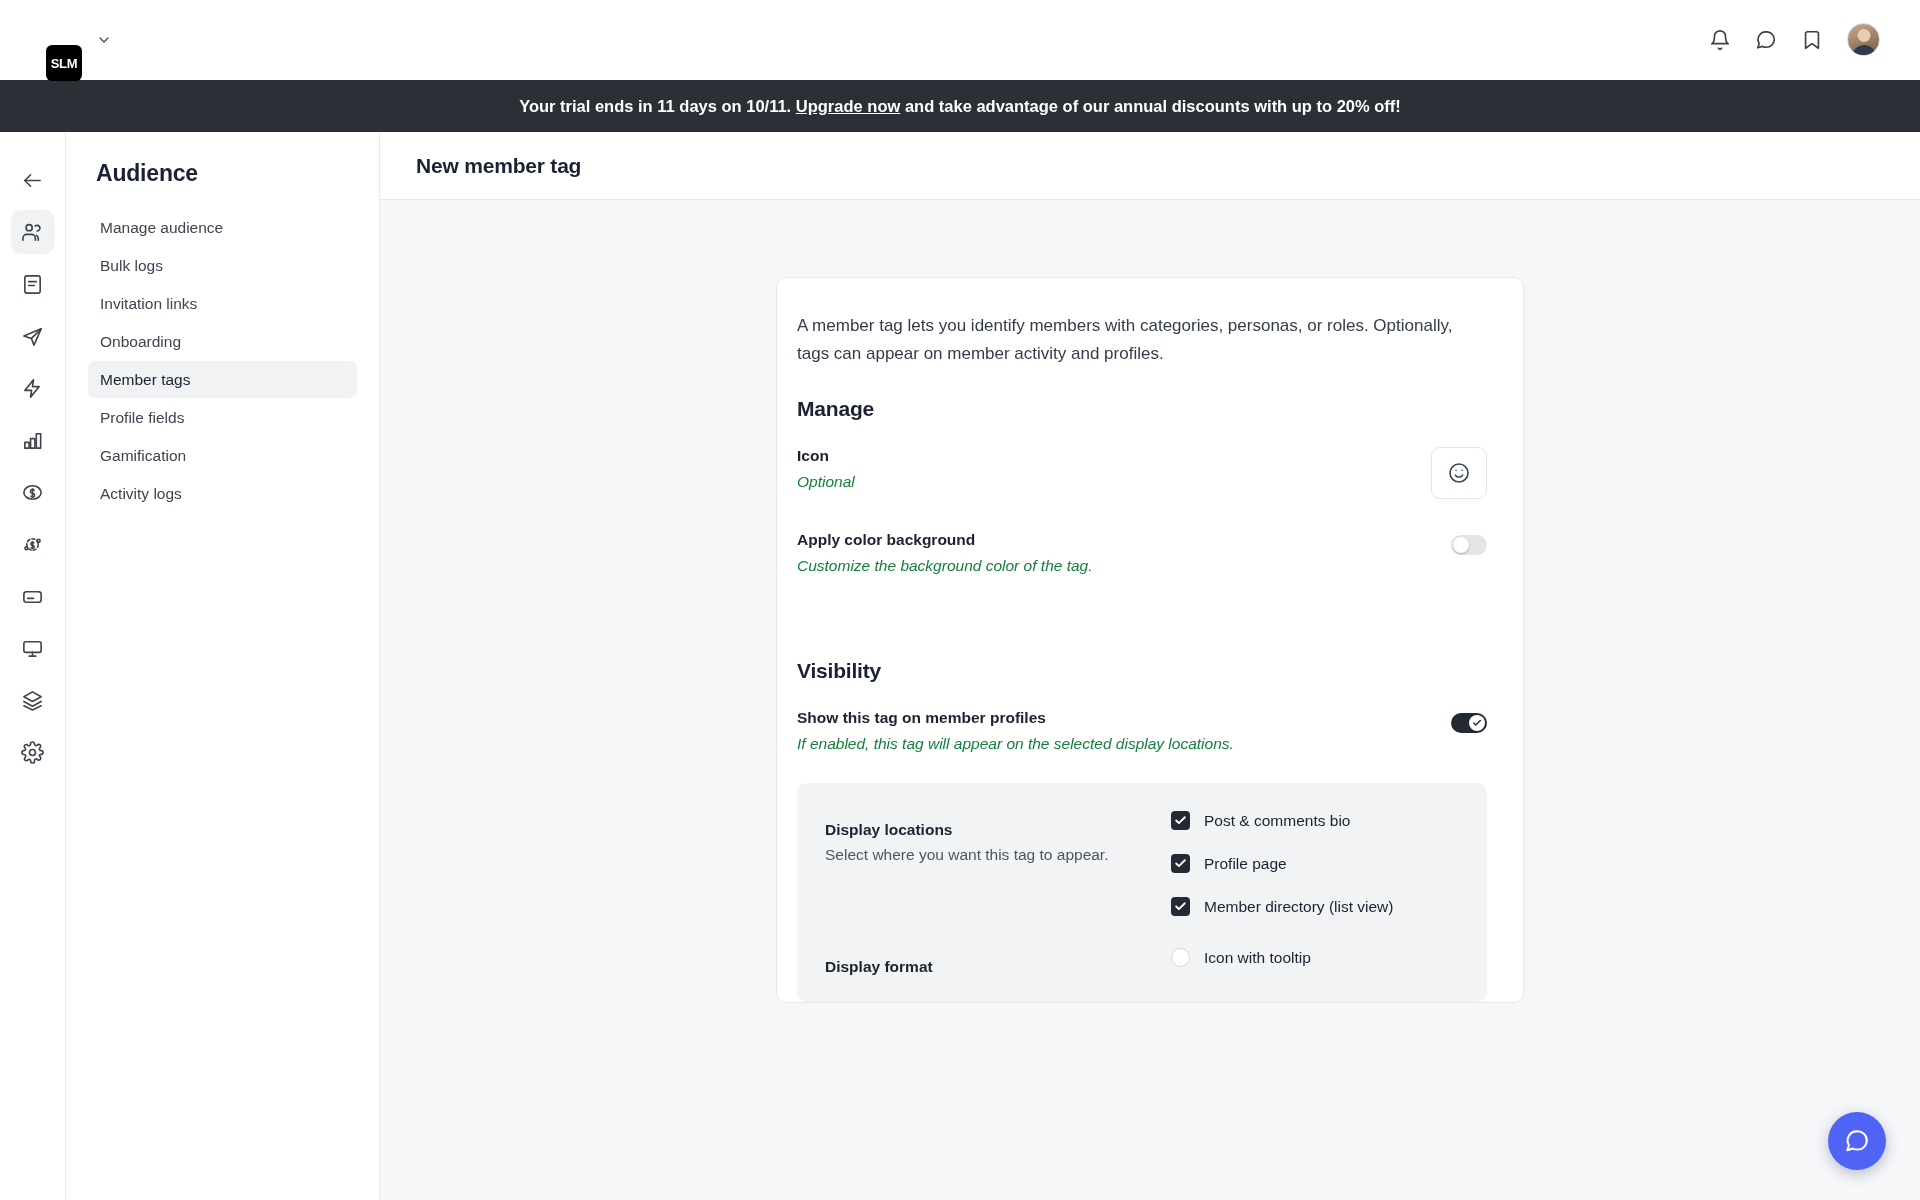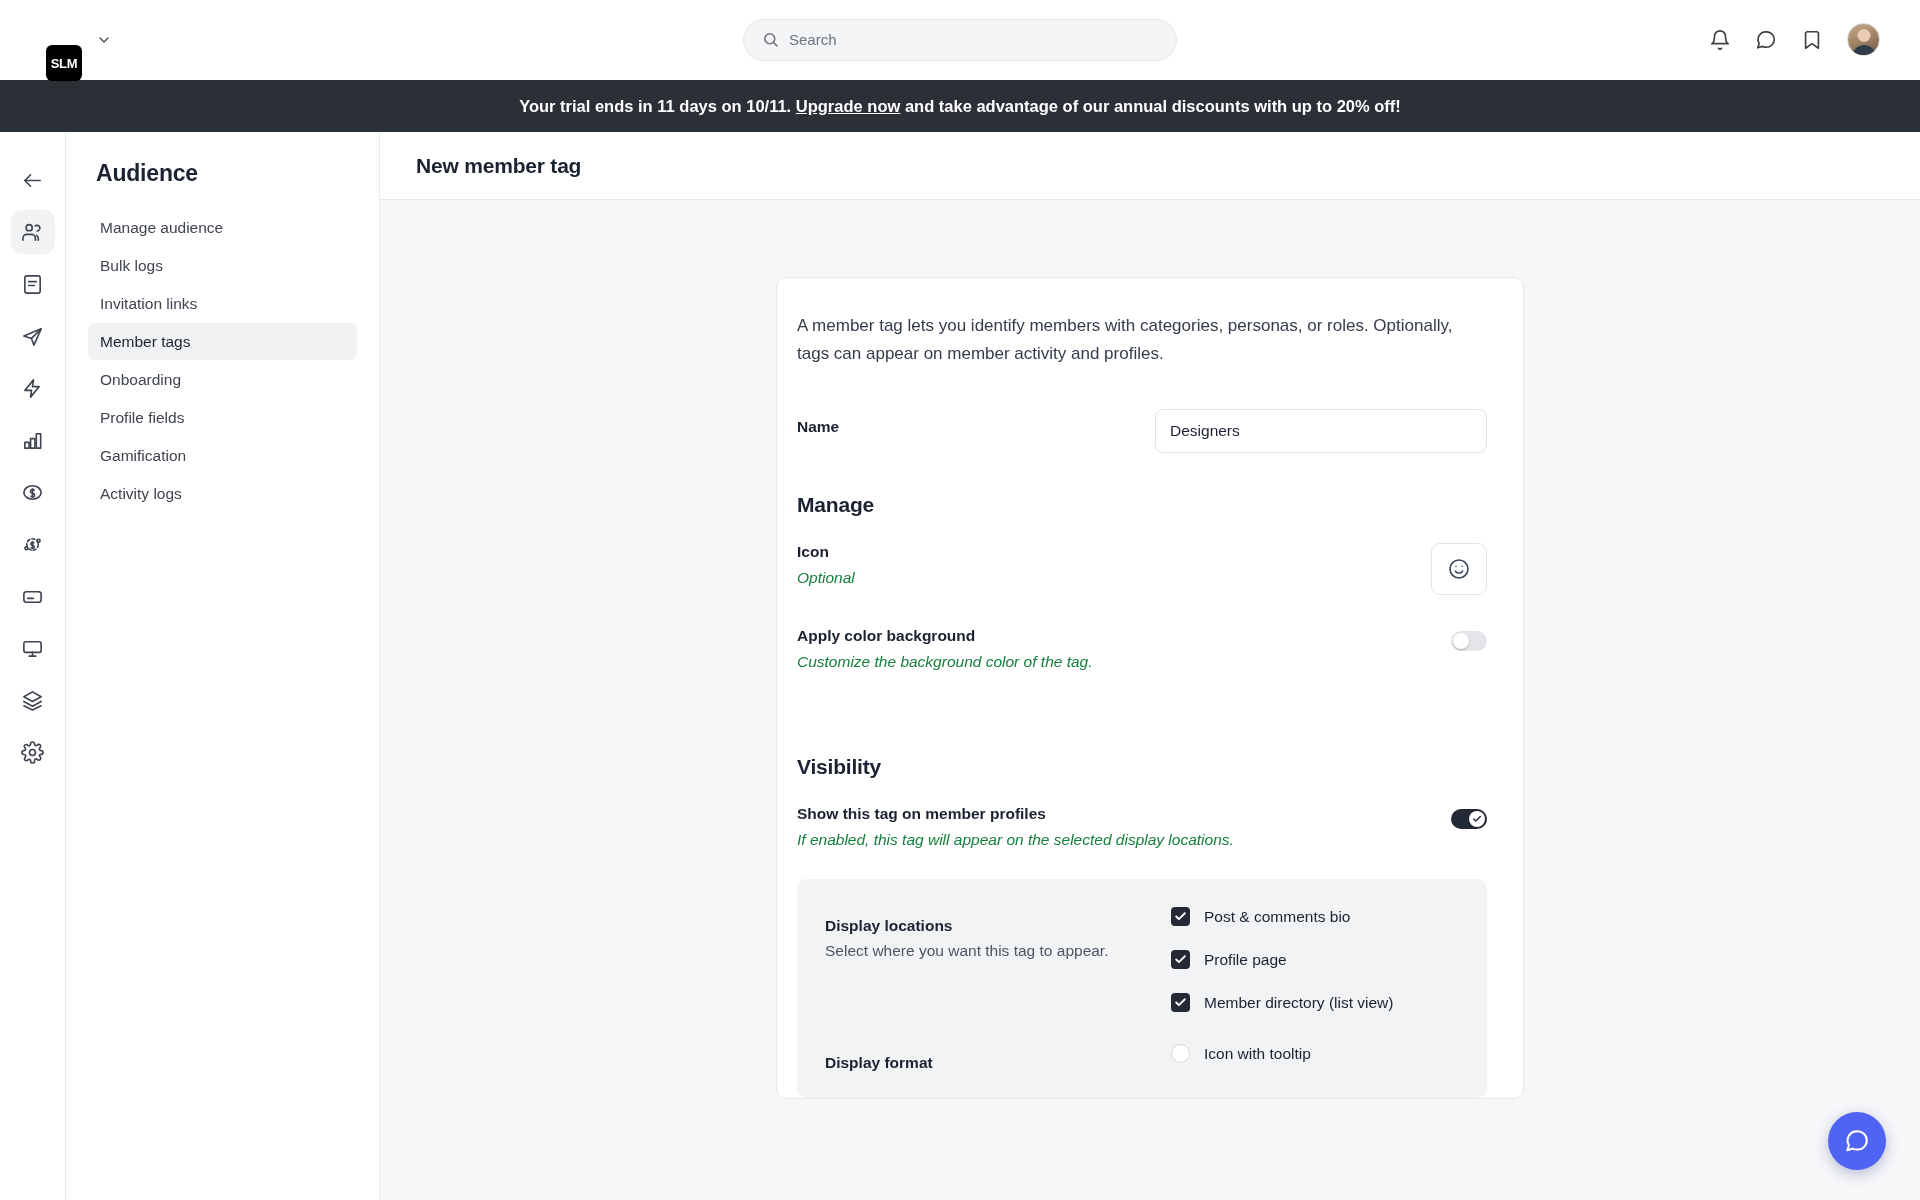--- a/index.html
+++ b/index.html
@@ -225,29 +225,20 @@
 <body>
 
 <div class="topbar">
   <div class="brand-wrap">
     <div class="brand-logo">SLM</div>
     <svg class="chev-down" viewBox="0 0 24 24" fill="none" stroke="currentColor" stroke-width="2.2" stroke-linecap="round" stroke-linejoin="round">
         <polyline points="6 9 12 15 18 9"></polyline>
       </svg>
   </div>
 
-  <div class="search-wrap">
-    <div class="search-box">
-      <svg class="search-icon" viewBox="0 0 24 24" fill="none" stroke="currentColor" stroke-width="2.2" stroke-linecap="round">
-          <circle cx="11" cy="11" r="7"></circle>
-          <line x1="16.5" y1="16.5" x2="21" y2="21"></line>
-        </svg>
-      <span class="search-placeholder">Search</span>
-    </div>
-  </div>
 
   <div class="top-actions">
     <svg class="top-icon" viewBox="0 0 24 24" fill="none" stroke="currentColor" stroke-width="1.8" stroke-linecap="round" stroke-linejoin="round">
         <path d="M18 8a6 6 0 1 0-12 0c0 7-3 8-3 8h18s-3-1-3-8"></path>
         <path d="M13.7 21a2 2 0 0 1-3.4 0"></path>
       </svg>
     <svg class="top-icon" viewBox="0 0 24 24" fill="none" stroke="currentColor" stroke-width="1.8" stroke-linecap="round" stroke-linejoin="round">
         <path d="M21 11.5a8.4 8.4 0 0 1-9 8.4 8.5 8.5 0 0 1-3.8-.9L3 20.5l1.6-4.6A8.4 8.4 0 0 1 12 3.1a8.4 8.4 0 0 1 9 8.4z"></path>
       </svg>
     <svg class="top-icon" viewBox="0 0 24 24" fill="none" stroke="currentColor" stroke-width="1.8" stroke-linecap="round" stroke-linejoin="round">
@@ -347,41 +338,37 @@
           <path d="M19.4 14.5a1.6 1.6 0 0 0 .3 1.8l.1.1a2 2 0 1 1-2.8 2.8l-.1-.1a1.6 1.6 0 0 0-1.8-.3 1.6 1.6 0 0 0-1 1.5V21a2 2 0 0 1-4 0v-.2a1.6 1.6 0 0 0-1-1.4 1.6 1.6 0 0 0-1.8.3l-.1.1a2 2 0 1 1-2.8-2.8l.1-.1a1.6 1.6 0 0 0 .3-1.8 1.6 1.6 0 0 0-1.5-1H3a2 2 0 0 1 0-4h.2a1.6 1.6 0 0 0 1.4-1 1.6 1.6 0 0 0-.3-1.8l-.1-.1a2 2 0 1 1 2.8-2.8l.1.1a1.6 1.6 0 0 0 1.8.3H9a1.6 1.6 0 0 0 1-1.5V3a2 2 0 0 1 4 0v.2a1.6 1.6 0 0 0 1 1.5 1.6 1.6 0 0 0 1.8-.3l.1-.1a2 2 0 1 1 2.8 2.8l-.1.1a1.6 1.6 0 0 0-.3 1.8V9a1.6 1.6 0 0 0 1.5 1H21a2 2 0 0 1 0 4h-.2a1.6 1.6 0 0 0-1.4 1z"></path>
         </svg>
     </div>
   </div>
 
   <div class="panel">
     <div class="panel-title">Audience</div>
     <div class="panel-item">Manage audience</div>
     <div class="panel-item">Bulk logs</div>
     <div class="panel-item">Invitation links</div>
+    <div class="panel-item">Onboarding</div>
     <div class="panel-item active">Member tags</div>
-    <div class="panel-item">Onboarding</div>
     <div class="panel-item">Profile fields</div>
     <div class="panel-item">Gamification</div>
     <div class="panel-item">Activity logs</div>
   </div>
 
   <div class="main">
     <div class="main-head">
       <h1>New member tag</h1>
     </div>
 
     <div class="main-scroll">
       <div class="card">
 
         <div class="card-desc">A member tag lets you identify members with categories, personas, or roles. Optionally, tags can appear on member activity and profiles.</div>
 
-        <div class="field-row">
-          <div class="field-label">Name</div>
-          <input class="text-input" type="text" value="Designers" style="">
-        </div>
 
         <div class="section-title">Manage</div>
 
         <div class="row">
           <div class="row-texts">
             <div class="row-title">Icon</div>
             <div class="row-sub">Optional</div>
           </div>
           <div class="emoji-btn">
             <svg viewBox="0 0 24 24" fill="none" stroke="currentColor" stroke-width="1.6" stroke-linecap="round" stroke-linejoin="round">

